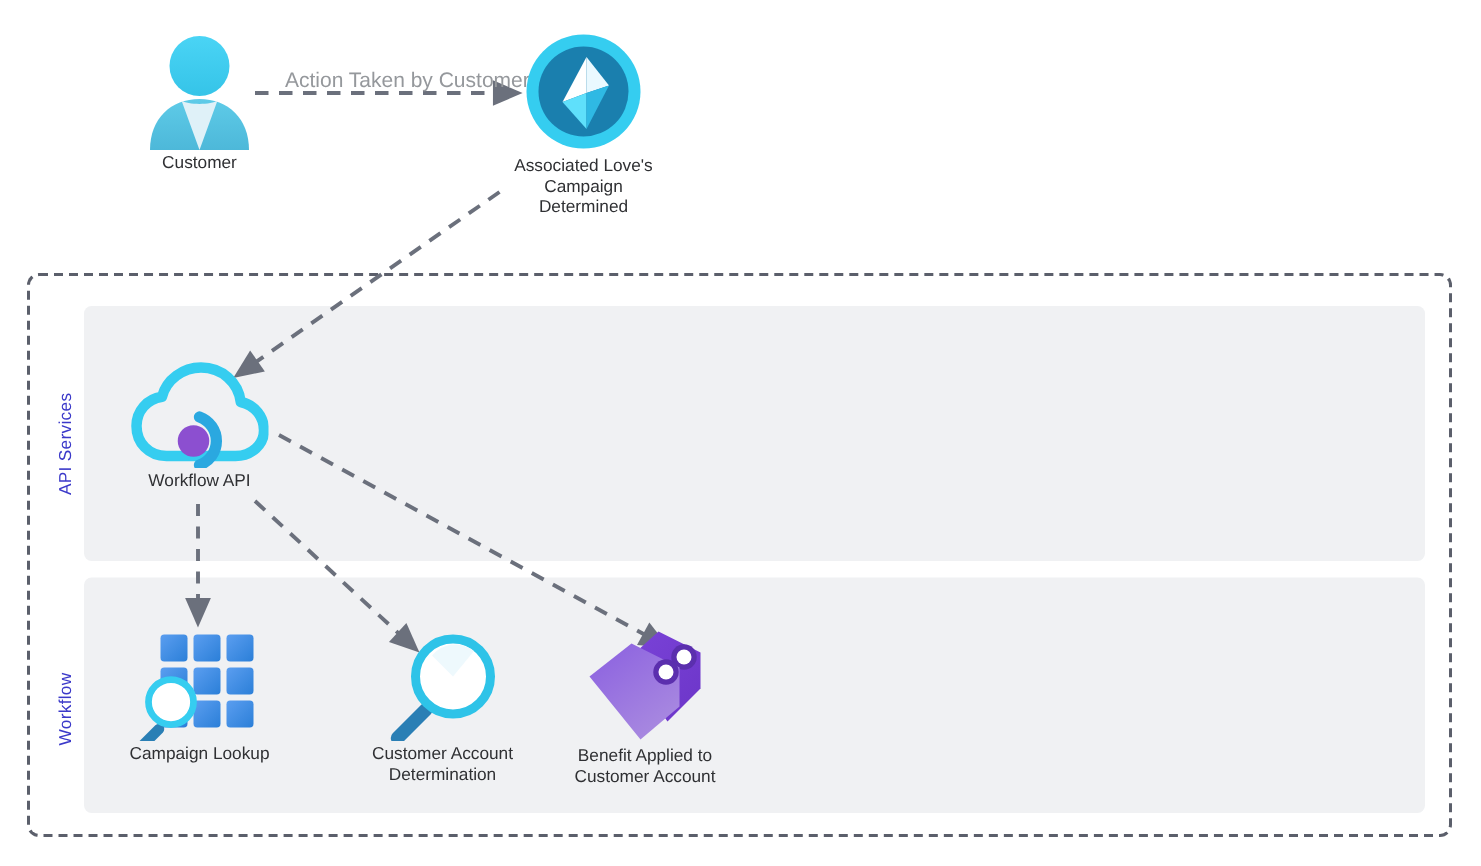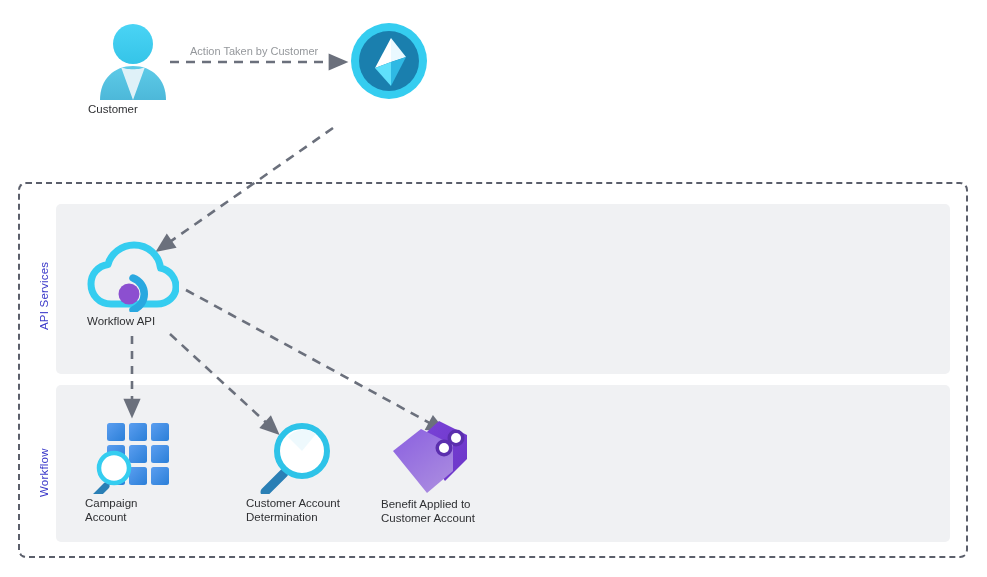--- a/index.html
+++ b/index.html
@@ -16,31 +16,32 @@
   }
   #canvas {
     position: absolute;
     left: 0;
     top: 0;
     width: 987px;
     height: 577px;
   }
   .node {
     position: absolute;
+    text-align: center;
   }
   .node-label {
     font-size: 11.5px;
     color: #2f3033;
     line-height: 13.5px;
     white-space: pre-line;
     margin-top: 3px;
   }
   .edge-label {
     position: absolute;
-    font-size: 11px;
+    font-size: 14px;
     color: #95989c;
     white-space: nowrap;
   }
   .group-label {
     position: absolute;
     font-size: 11.5px;
     color: #3b39c9;
     writing-mode: vertical-rl;
     transform: rotate(180deg);
     letter-spacing: 0.2px;
@@ -113,20 +114,22 @@
 
   <div class="node" style="left:333px; top:20px; width:112px;">
     <svg width="112" height="82" viewBox="0 0 112 82">
       <circle cx="56" cy="41" r="38" fill="#35cdf0"></circle>
       <circle cx="56" cy="41" r="30" fill="#1a7fae"></circle>
       <path d="M58,18 L58,42 L42,48 Z" fill="#ffffff"></path>
       <path d="M58,18 L58,42 L73,37 Z" fill="#eaf9ff"></path>
       <path d="M58,42 L42,48 L58,66 Z" fill="#5fe0fb"></path>
       <path d="M58,42 L73,37 L58,66 Z" fill="#2fb9e4"></path>
     </svg>
+    <div class="node-label">Associated Love's
+Campaign Determined</div>
   </div>
 
   <div class="node" style="left:87px; top:240px; width:92px;">
     <svg width="92" height="72" viewBox="0 0 92 72">
       <path d="M24,64 C12,64 4,55 4,44 C4,34 11,26 21,24.5 C24,13 35,5 47,5
                C61,5 72,15 73.5,28 C83,30 89,38 89,47 C89,56 81,64 70,64 Z" fill="none" stroke="#35cdf0" stroke-width="7" stroke-linejoin="round"></path>
       <path d="M46,38 A17,17 0 0 1 46,70" fill="none" stroke="#2aa8e0" stroke-width="7.5" stroke-linecap="round"></path>
       <circle cx="42" cy="54" r="10.5" fill="#8c4fd0"></circle>
     </svg>
     <div class="node-label">Workflow API</div>
@@ -145,21 +148,21 @@
       <rect x="66" y="5" width="18" height="18" rx="2.5" fill="url(#g-sq)"></rect>
       <rect x="22" y="27" width="18" height="18" rx="2.5" fill="url(#g-sq)"></rect>
       <rect x="44" y="27" width="18" height="18" rx="2.5" fill="url(#g-sq)"></rect>
       <rect x="66" y="27" width="18" height="18" rx="2.5" fill="url(#g-sq)"></rect>
       <rect x="22" y="49" width="18" height="18" rx="2.5" fill="url(#g-sq)"></rect>
       <rect x="44" y="49" width="18" height="18" rx="2.5" fill="url(#g-sq)"></rect>
       <rect x="66" y="49" width="18" height="18" rx="2.5" fill="url(#g-sq)"></rect>
       <line x1="21" y1="68" x2="9" y2="80" stroke="#2a7fb5" stroke-width="7" stroke-linecap="round"></line>
       <circle cx="29" cy="50" r="15" fill="#ffffff" stroke="#35cdf0" stroke-width="4.5"></circle>
     </svg>
-    <div class="node-label">Campaign Account</div>
+    <div class="node-label">Campaign Lookup</div>
   </div>
 
   <div class="node" style="left:246px; top:418px; width:98px;">
     <svg width="98" height="76" viewBox="0 0 98 76">
       <line x1="38" y1="55" x2="19" y2="74" stroke="#2a7fb5" stroke-width="9" stroke-linecap="round"></line>
       <circle cx="56" cy="33" r="25" fill="#ffffff" stroke="#2ec3e8" stroke-width="6"></circle>
       <path d="M42,19 A20,20 0 0 1 70,16 L56,33 Z" fill="#eaf7fd" opacity="0.8"></path>
     </svg>
     <div class="node-label">Customer Account
 Determination</div>

